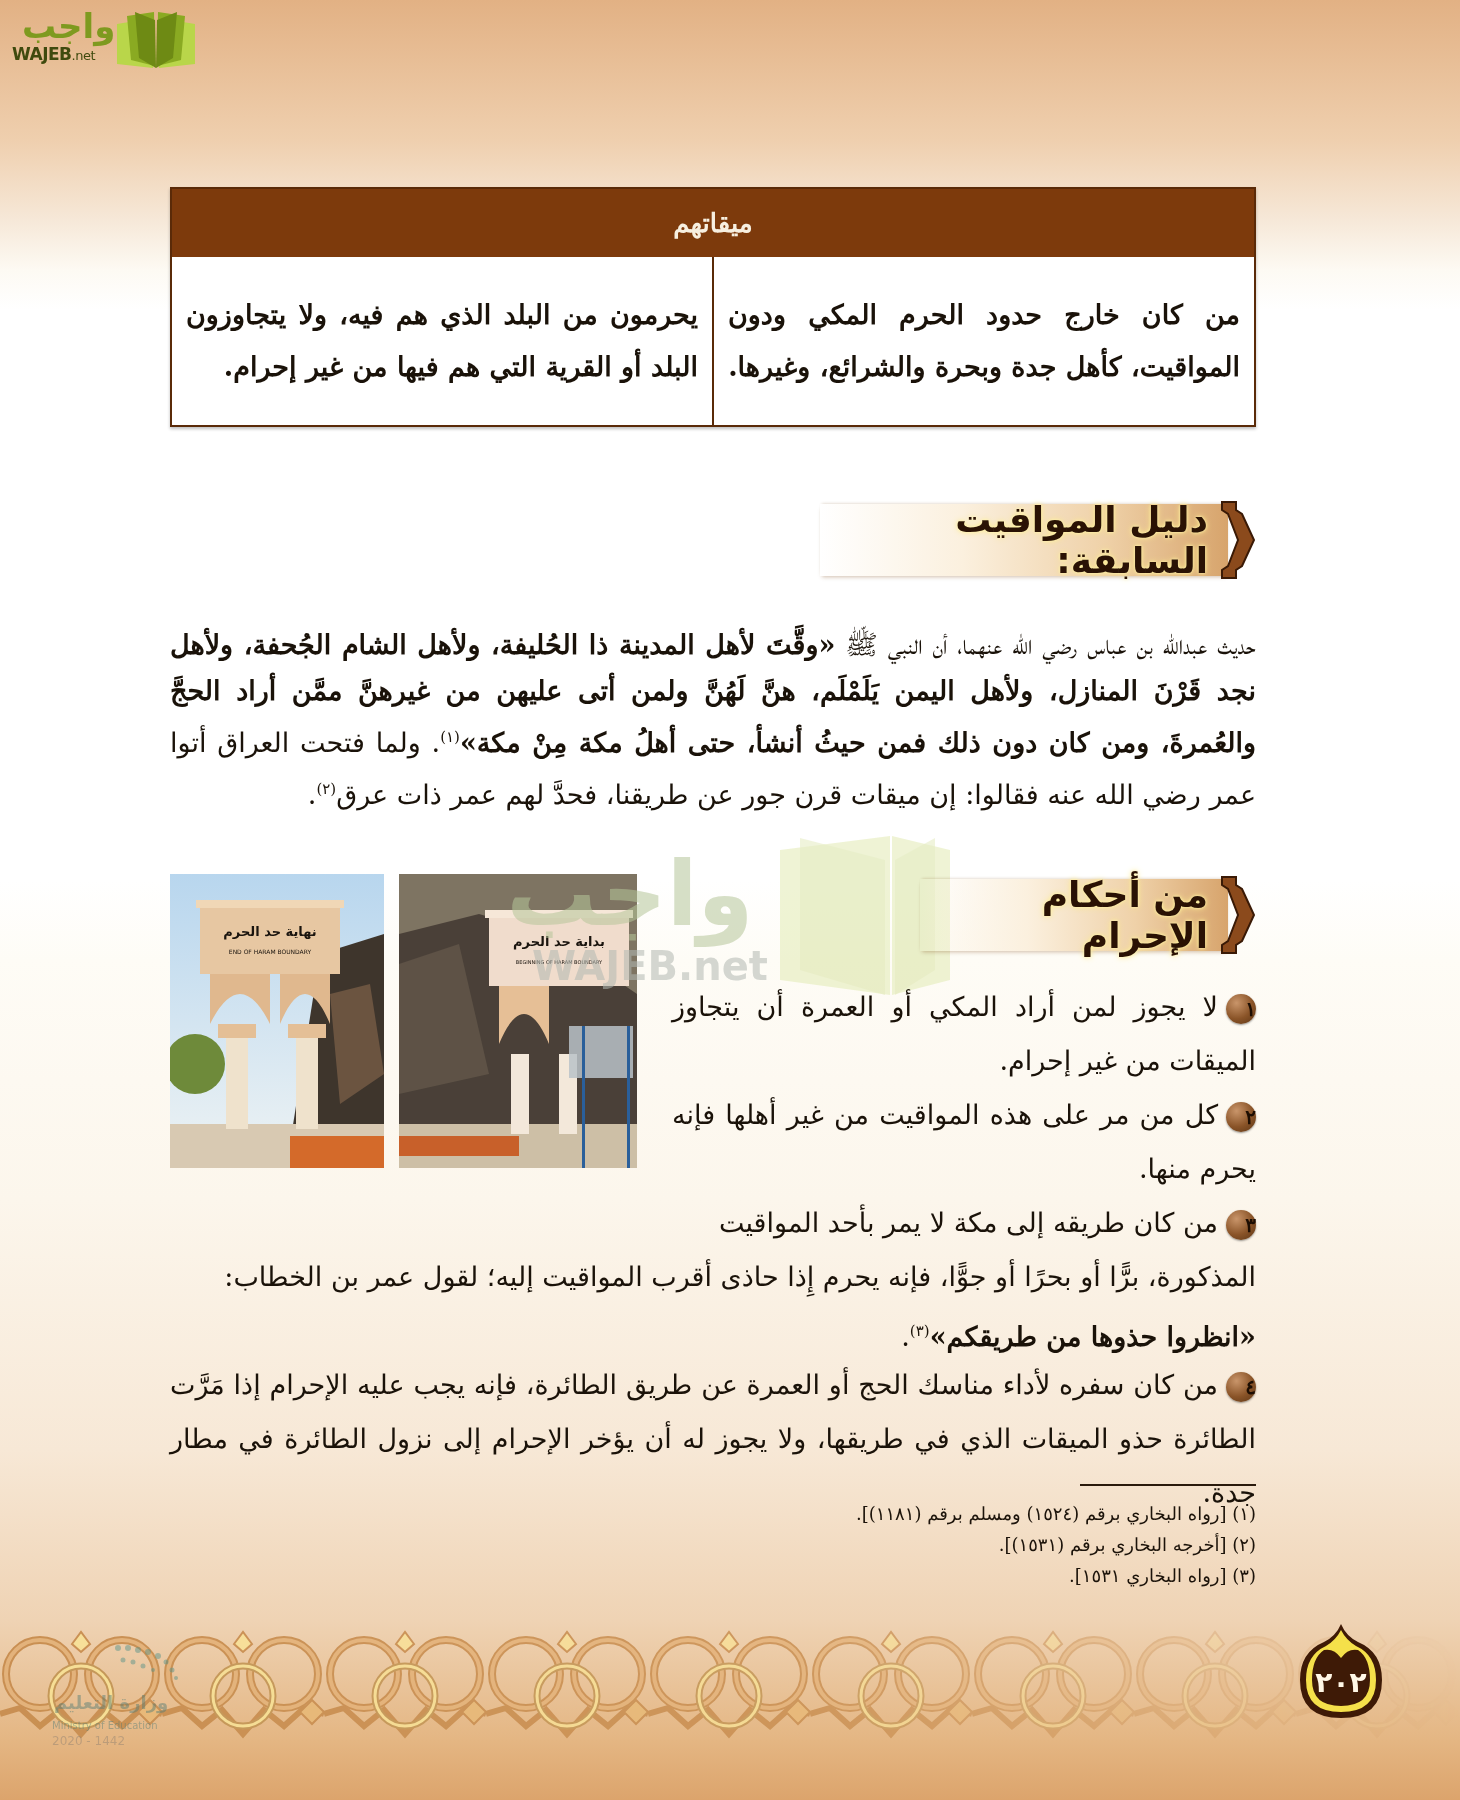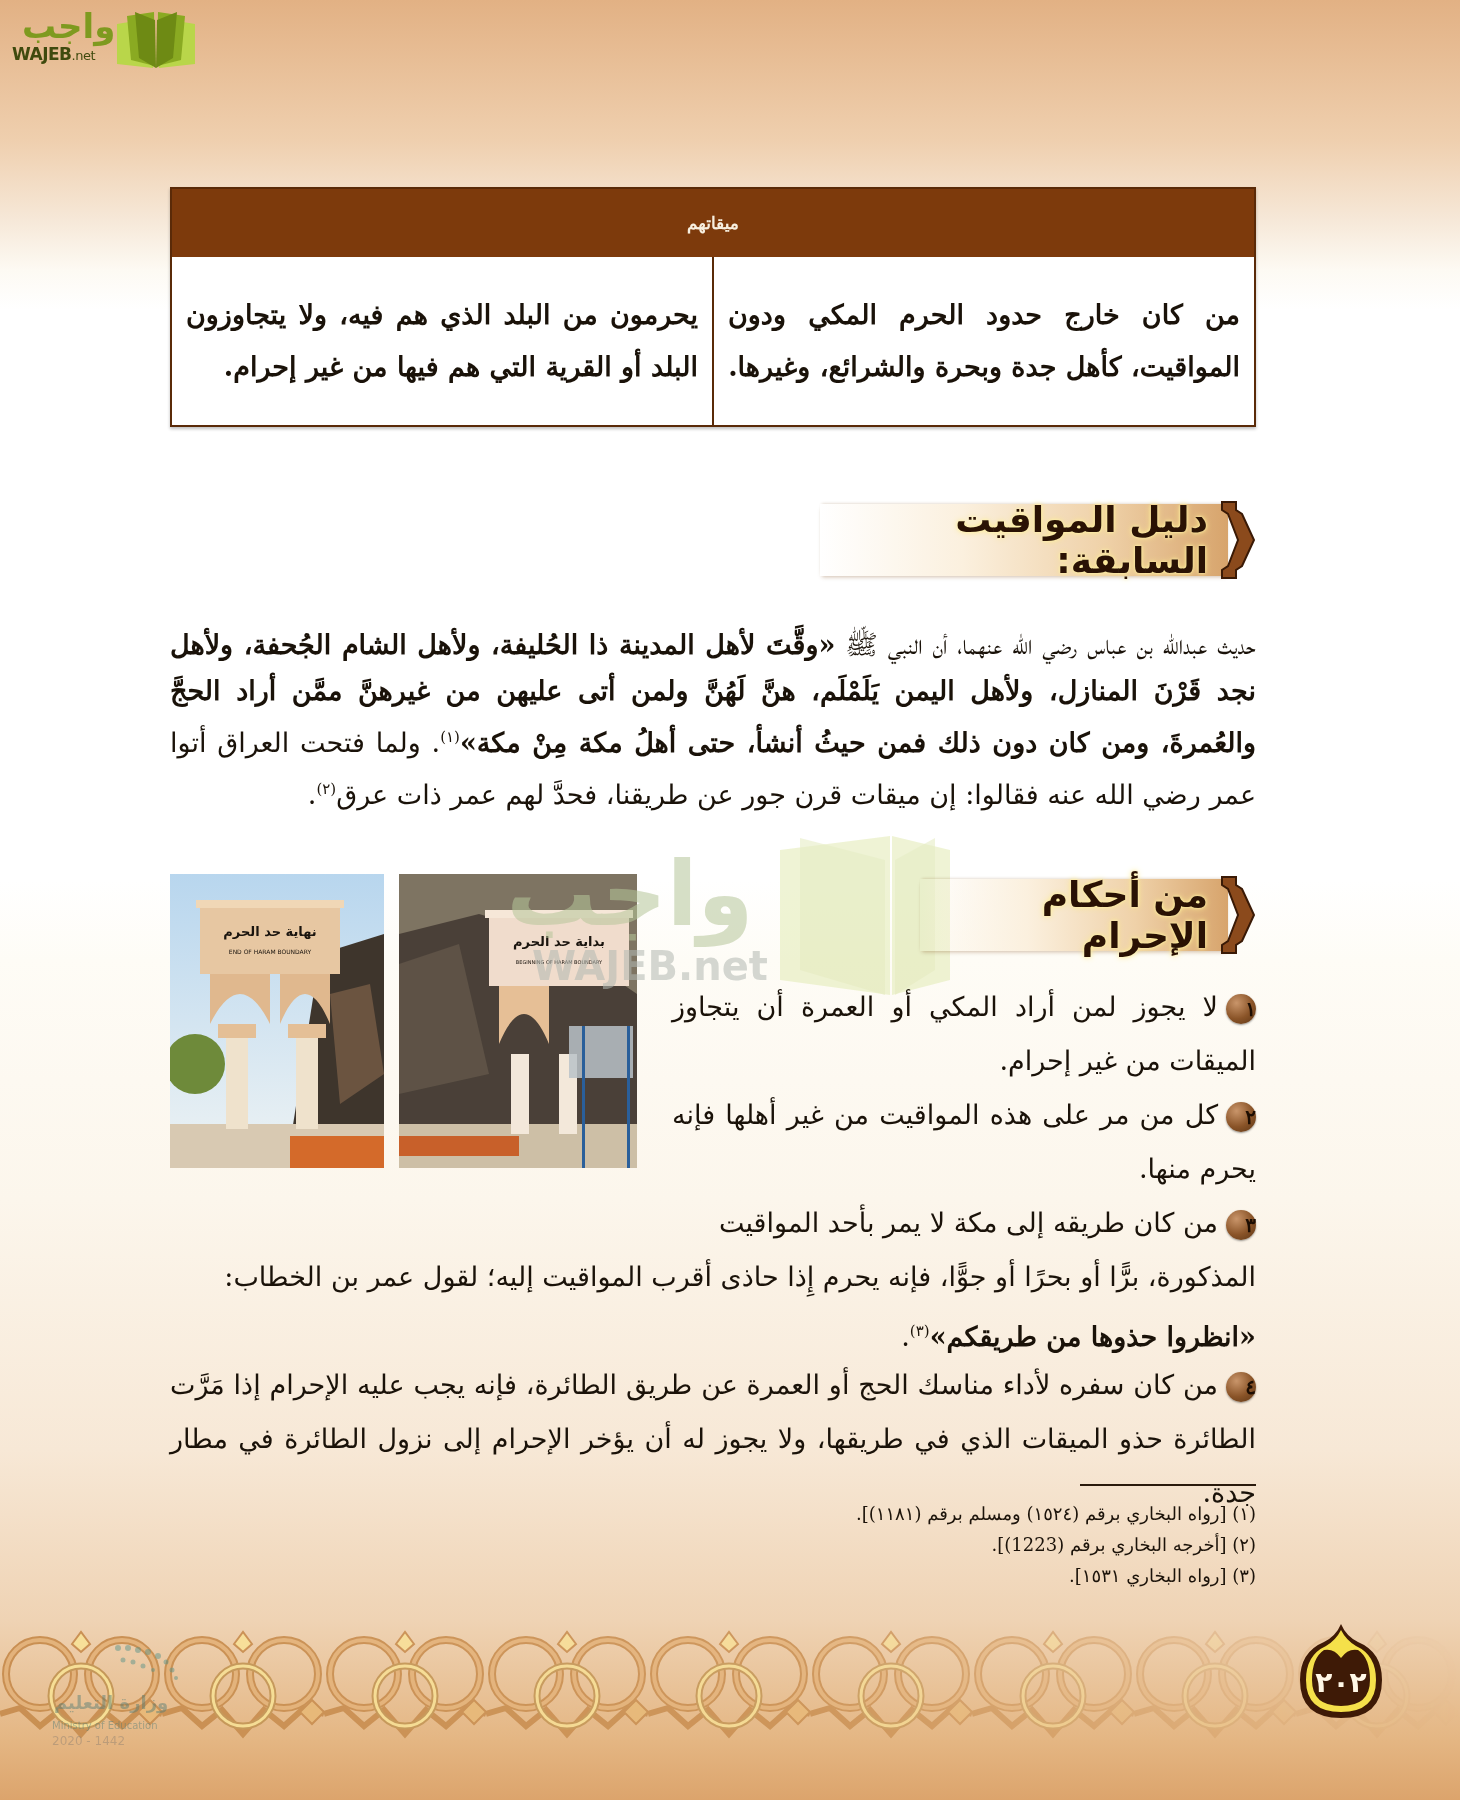--- a/index.html
+++ b/index.html
@@ -17,21 +17,21 @@
   
   .logo { left: 10px; top: 6px; width: 180px; height: 62px; }
   .logo .ar { position: absolute; left: 12px; top: 0px; font-family: "DejaVu Sans", sans-serif; font-weight: bold; font-size: 34px; color: #7e9a1f; direction: rtl; line-height: 40px; }
   .logo .en { position: absolute; left: 2px; top: 38px; font-family: "DejaVu Sans", sans-serif; font-weight: bold; font-size: 17px; color: #3f4a0e; letter-spacing: -0.5px; }
   .logo .en small { font-size: 13px; font-weight: normal; }
   .logo .book { position: absolute; left: 105px; top: 4px; width: 82px; height: 58px; }
 
   
   .mtable { left: 170px; top: 187px; width: 1086px; height: 240px; border: 2px solid #5a2a08; background: #fff; box-shadow: 0 2px 3px rgba(0,0,0,.25); box-sizing: border-box; display: flex; flex-direction: column; direction: rtl; }
   .mtable .thead { display: flex; height: 68px; background: #7d3a0c; color: #f7efe0; }
-  .mtable .thead div { flex: 1; display: flex; align-items: center; justify-content: center; font-size: 17px; font-weight: bold; border-radius: 9px; }
+  .mtable .thead div { flex: 1; display: flex; align-items: center; justify-content: center; font-size: 26px; font-weight: bold; border-radius: 9px; }
   .mtable .thead div + div { border-right: 2px solid #f2e2cc; }
   .mtable .tbody { display: flex; flex: 1; }
   .mtable .tbody div { flex: 1; display: flex; align-items: center; padding: 0 14px; font-size: 27px; font-weight: bold; line-height: 52px; text-align: justify; text-align-last: right; }
   .mtable .tbody div + div { border-right: 2px solid #5a2a08; }
 
   
   .hbar { height: 80px; direction: rtl; }
   .hbar .band { position: absolute; right: 28px; top: 4px; bottom: 4px; left: 0; background: linear-gradient(to left, #d7a46c 0%, #efd1a8 30%, #fbf0de 65%, rgba(255,255,255,0) 100%); box-shadow: 0 3px 4px -2px rgba(120,70,20,.35), 0 -2px 3px -2px rgba(120,70,20,.3); }
   .hbar .txt { position: absolute; right: 48px; top: 0; bottom: 0; display: flex; align-items: center; font-family: "DejaVu Sans", sans-serif; font-weight: bold; font-size: 36px; color: #2a1204; text-shadow: 0 0 3px #fff7b0, 0 0 6px #ffe98a; }
   .hbar svg { position: absolute; right: 0; top: 0; }
@@ -186,21 +186,21 @@
     <p><b>«انظروا حذوها من طريقكم»</b><sup>(٣)</sup><span>.</span></p>
   </div>
   <div class="rule" style="top:378px; width:1086px;">
     <p style="padding-right:0;"><span class="num">٤</span><span>من كان سفره لأداء مناسك الحج أو العمرة عن طريق الطائرة، فإنه يجب عليه الإحرام إذا مَرَّت الطائرة حذو الميقات الذي في طريقها، ولا يجوز له أن يؤخر الإحرام إلى نزول الطائرة في مطار جدة.</span></p>
   </div>
 </div>
 
 <div class="abs fn-rule"></div>
 <div class="abs footnotes">
   <div>(١) [رواه البخاري برقم (١٥٢٤) ومسلم برقم (١١٨١)].</div>
-  <div>(٢) [أخرجه البخاري برقم (1223)].</div>
+  <div>(٢) [أخرجه البخاري برقم (١٥٣١)].</div>
   <div>(٣) [رواه البخاري ١٥٣١].</div>
 </div>
 
 <svg class="abs ornament" viewBox="0 0 1460 120">
   <defs>
     <linearGradient id="fade" x1="0" x2="1" y1="0" y2="0">
       <stop offset="0" stop-opacity="1" stop-color="#fff"></stop>
       <stop offset="0.55" stop-opacity="0.85" stop-color="#fff"></stop>
       <stop offset="0.85" stop-opacity="0.25" stop-color="#fff"></stop>
       <stop offset="1" stop-opacity="0" stop-color="#fff"></stop>

